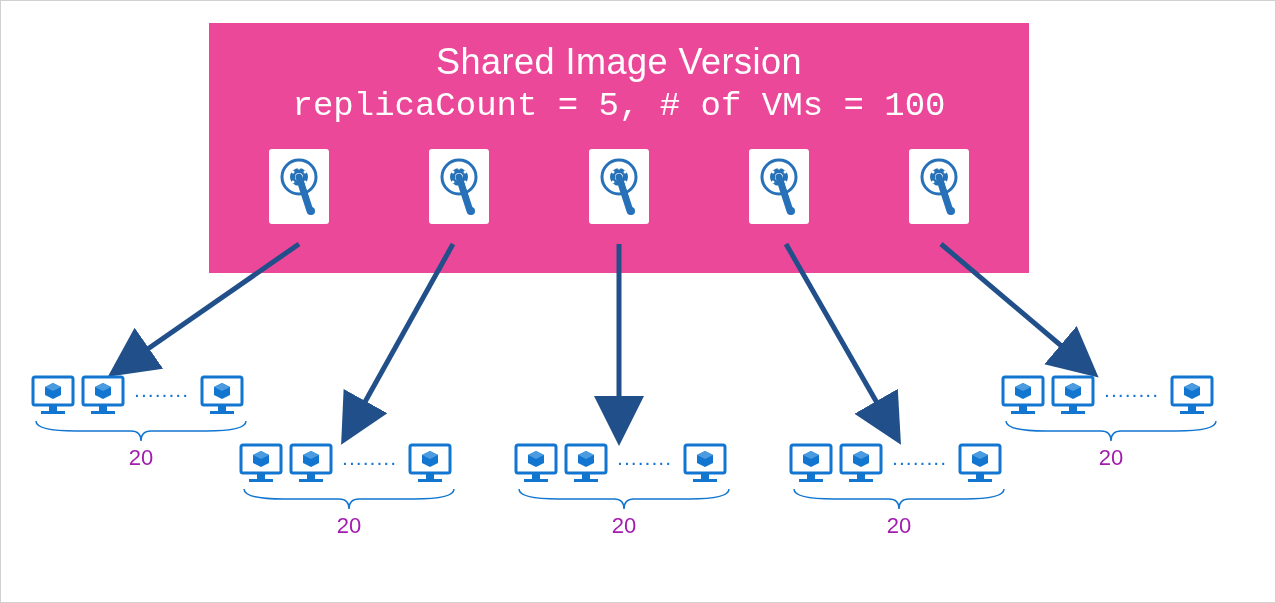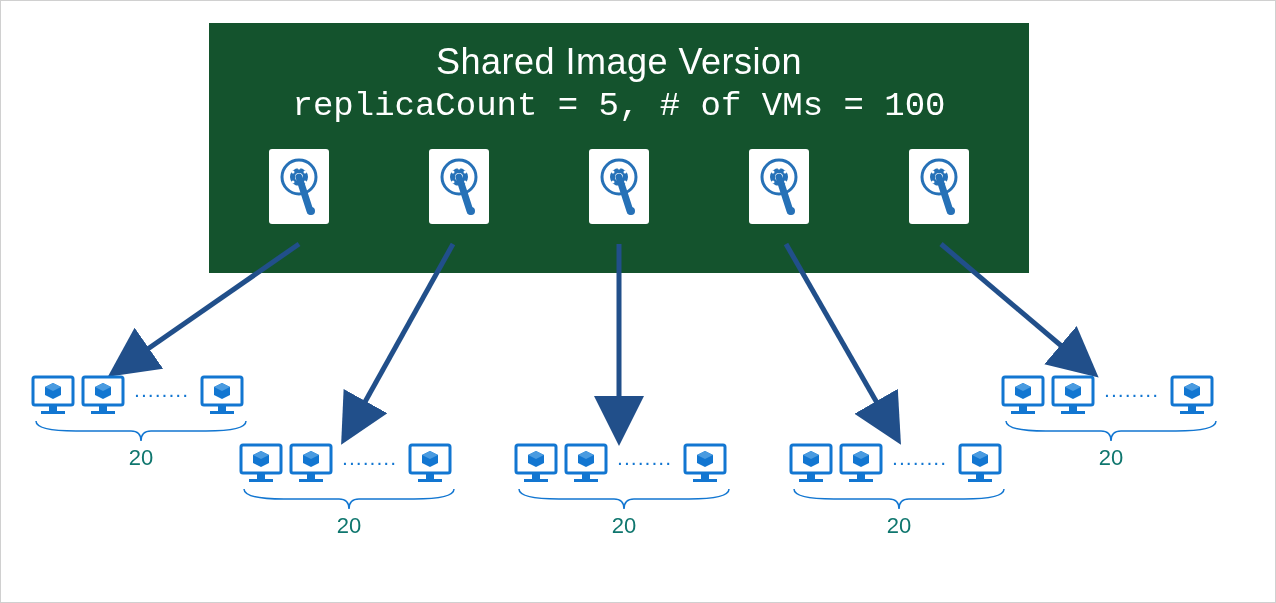--- a/index.html
+++ b/index.html
@@ -11,21 +11,21 @@
     font-family: "Segoe UI", Arial, sans-serif;
     position: relative;
     overflow: hidden;
   }
   .header-box {
     position: absolute;
     left: 208px;
     top: 22px;
     width: 820px;
     height: 250px;
-    background: #14532d;
+    background: #ec4899;
     color: #fff;
     text-align: center;
   }
   .header-title {
     font-size: 36px;
     font-weight: 400;
     margin-top: 18px;
     letter-spacing: 0.5px;
   }
   .header-sub {
@@ -77,21 +77,21 @@
     padding: 0 4px;
     font-weight: bold;
     align-self: center;
     margin-top: -6px;
   }
   .brace {
     margin: 4px auto 0 auto;
     display:block;
   }
   .count-label {
-    color: #0f766e;
+    color: #a21caf;
     font-size: 22px;
     margin-top: 2px;
   }
 </style>
 </head>
 <body>
 
 <div class="header-box">
   <div class="header-title">Shared Image Version</div>
   <div class="header-sub">replicaCount = 5, # of VMs = 100</div>

